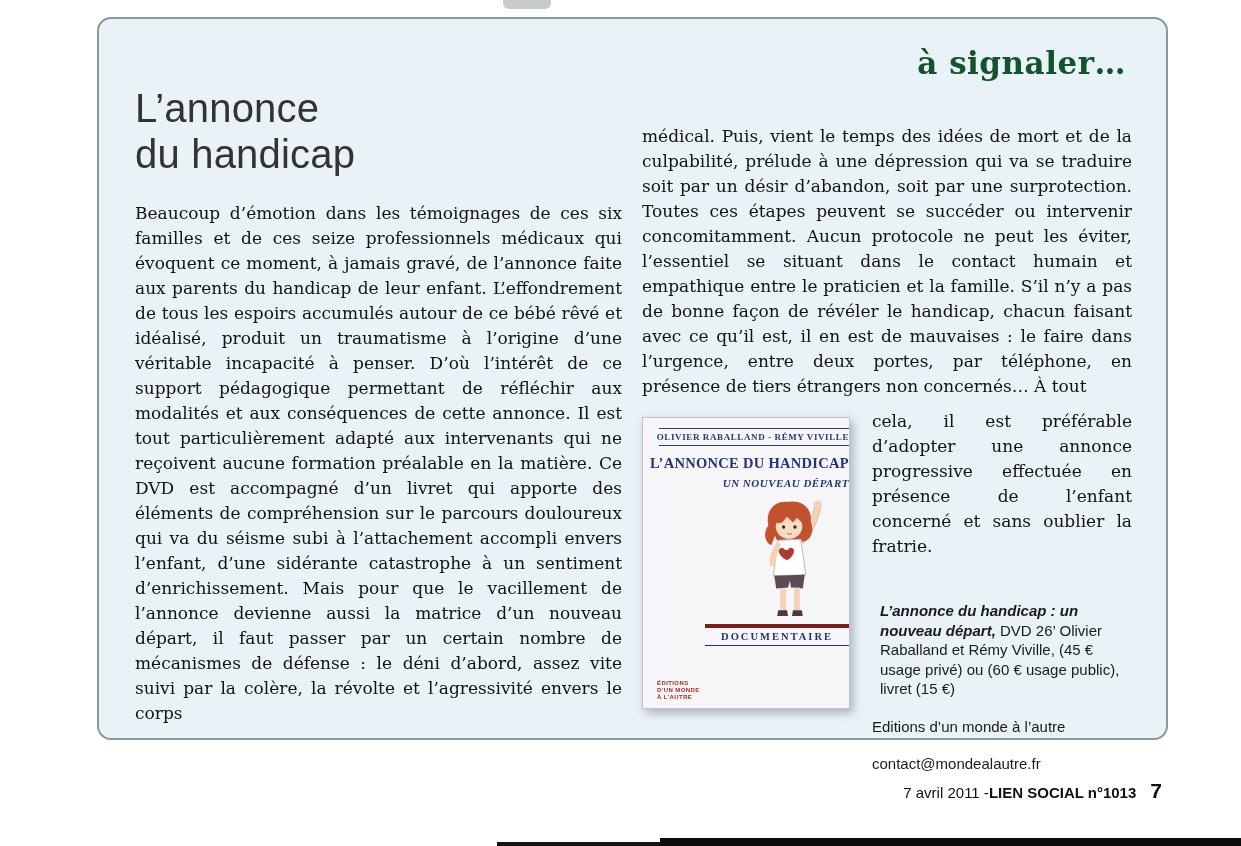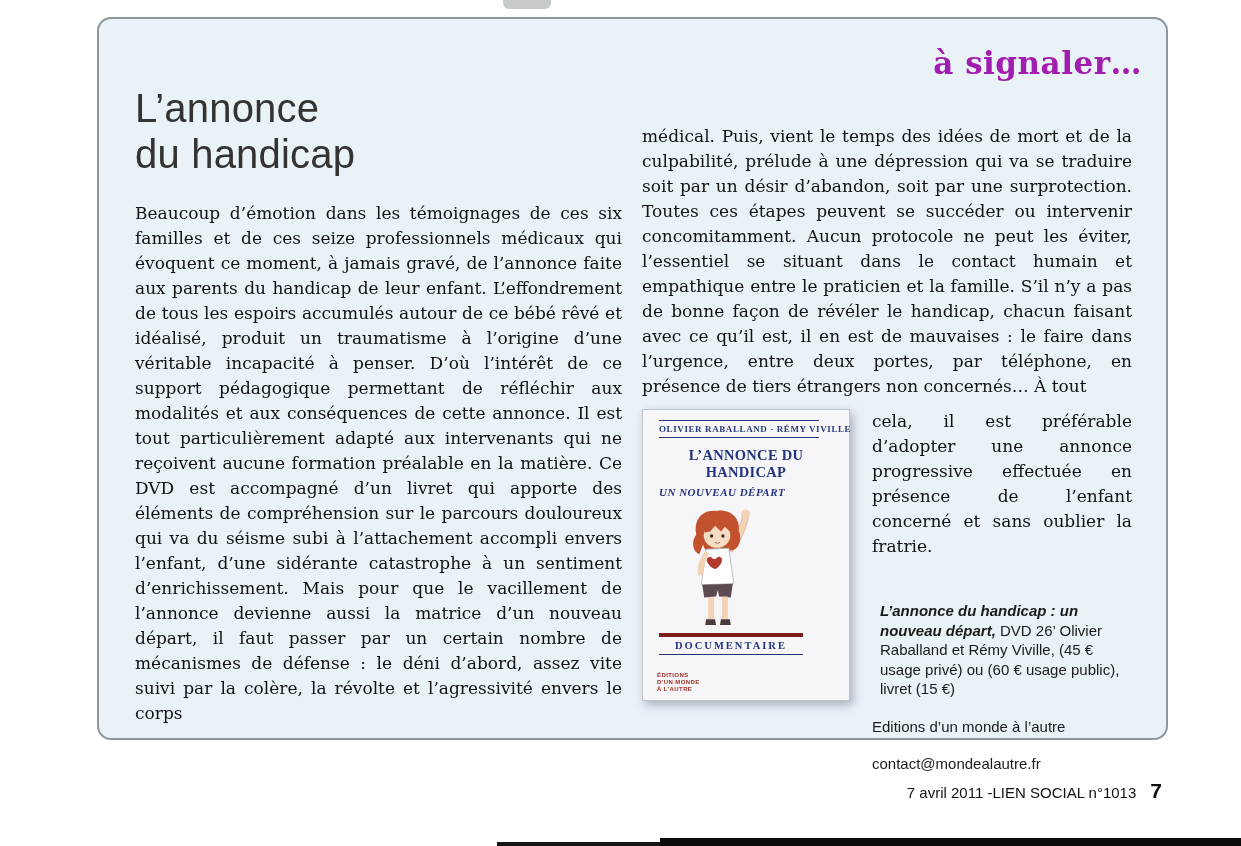--- a/index.html
+++ b/index.html
@@ -17,25 +17,25 @@
     left: 97px; top: 17px;
     width: 1071px; height: 723px;
     box-sizing: border-box;
     background: #e8f2f7;
     border: 2px solid #8d989d;
     border-radius: 14px;
   }
 
   .flag {
     position: absolute;
-    top: 26px; right: 24px;
+    top: 26px; right: 40px;
     font-family: "DejaVu Serif", serif;
     font-size: 31px;
     font-weight: 600;
-    color: #a21caf;
+    color: #14532d;
     letter-spacing: 0.5px;
   }
 
   
   .columns {
     position: absolute;
     left: 36px; top: 66px;
     width: 997px;
     display: flex;
     gap: 20px;
@@ -70,25 +70,26 @@
     column-gap: 22px;
     margin-top: 10px;
   }
 
   .dvd-cover {
     box-sizing: border-box;
     width: 208px; height: 292px;
     background: #f6f5f8;
     border: 1px solid #c3c3cc;
     box-shadow: 3px 4px 9px rgba(55,55,80,0.35);
-    padding: 10px 16px 8px;
+    padding: 10px 0 8px;
     display: flex;
     flex-direction: column;
-    align-items: flex-start;
+    align-items: flex-end;
     position: relative;
+    margin-top: 8px;
   }
   .cover-rule { width: 92%; height: 1px; background: #2a3a7c; }
   .cover-authors {
     font-family: "Liberation Serif", serif;
     font-size: 9px; font-weight: bold;
     letter-spacing: 0.6px;
     color: #2a3a7c;
     text-transform: uppercase;
     margin: 3px 0;
     white-space: nowrap;
@@ -146,21 +147,21 @@
   
   .footer {
     position: absolute;
     right: 79px; top: 779px;
     display: flex;
     align-items: baseline;
     font-family: "Liberation Sans", sans-serif;
     font-size: 15px;
     color: #111111;
   }
-  .footer .issue { font-weight: normal; }
+  .footer .issue { font-weight: bold; }
   .footer .page-num {
     font-weight: bold;
     font-size: 21px;
     margin-left: 14px;
   }
 
   
   .smudge-top {
     position: absolute; left: 503px; top: 0;
     width: 48px; height: 9px;

